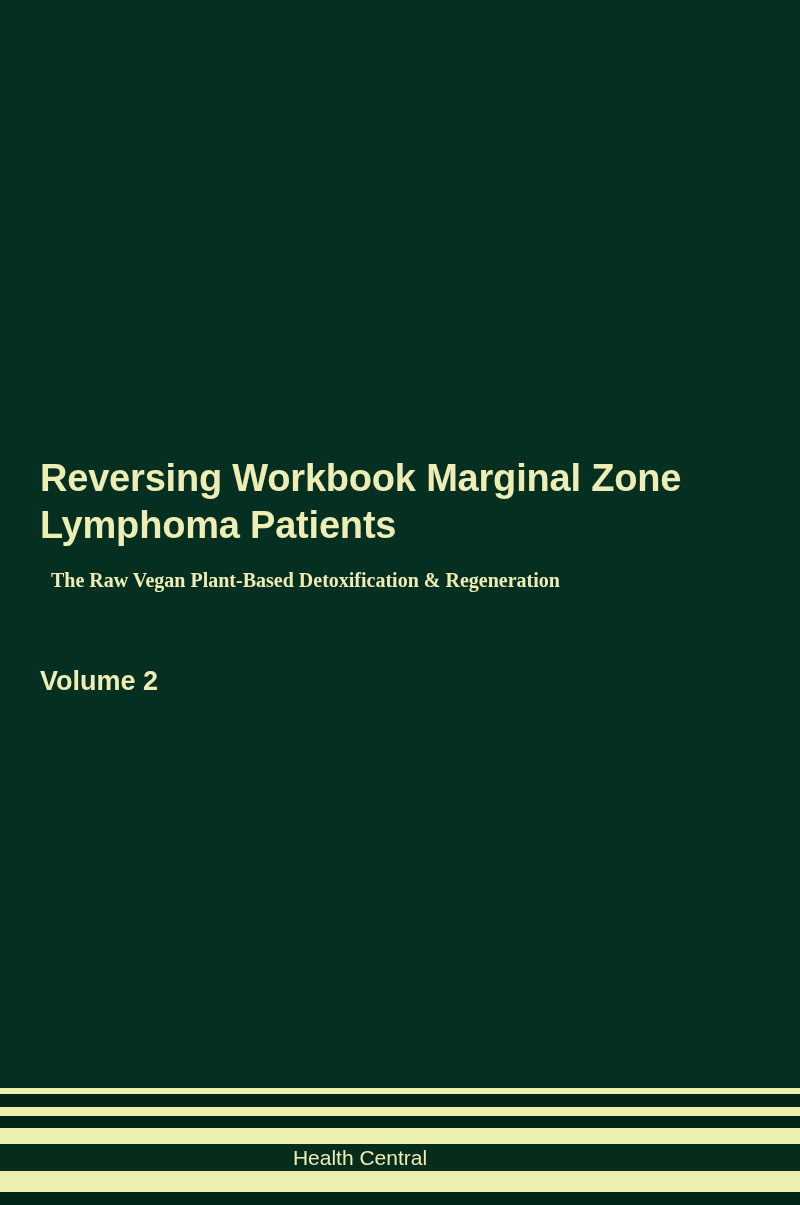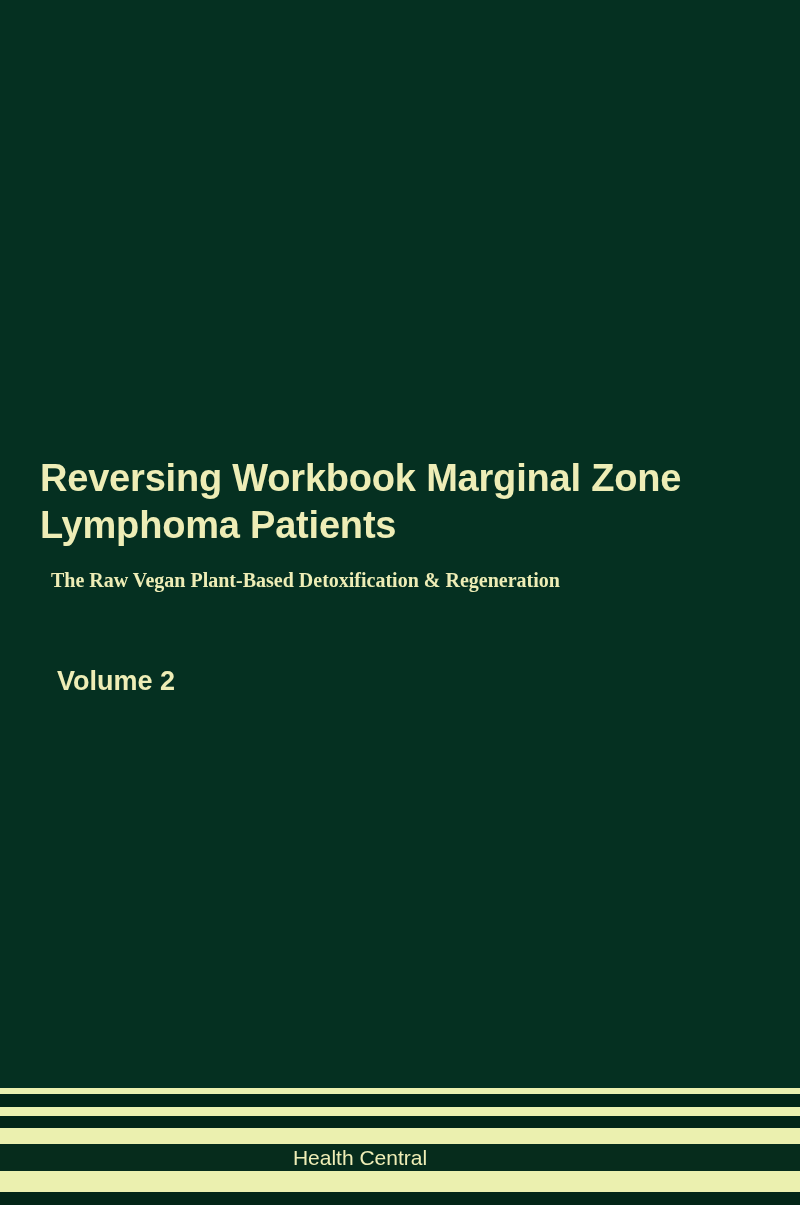--- a/index.html
+++ b/index.html
@@ -41,21 +41,20 @@
   }
   .subtitle .line{display:block;}
   .volume{
     position:absolute;
     left:40px;top:668px;
     color:var(--text);
     font-family:"Liberation Sans", sans-serif;
     font-weight:bold;
     font-size:27px;
     line-height:27px;
-    margin-left:17px;
   }
   .stripe{position:absolute;left:0;width:800px;}
   .stripe.cream{background:var(--stripe);}
   .stripe.dark{background:var(--stripe-dark);}
   .s1{top:1088px;height:6px;}
   .s2{top:1094px;height:13px;}
   .s3{top:1107px;height:9px;}
   .s4{top:1116px;height:12px;}
   .s5{top:1128px;height:16px;}
   .band{

